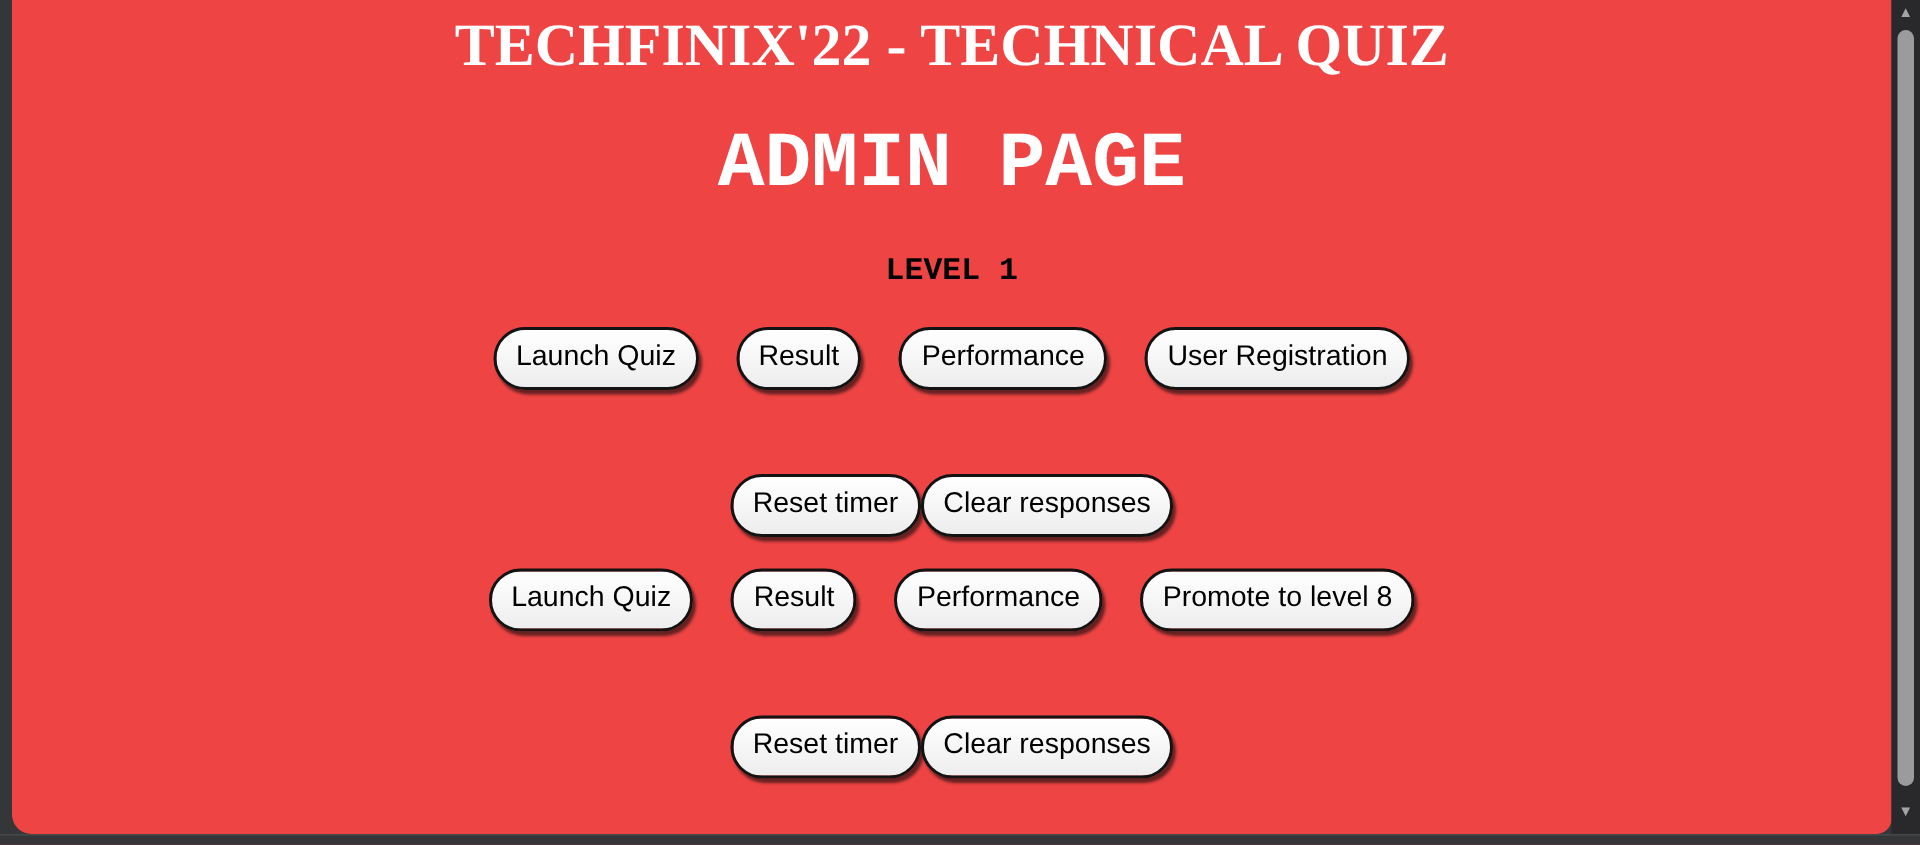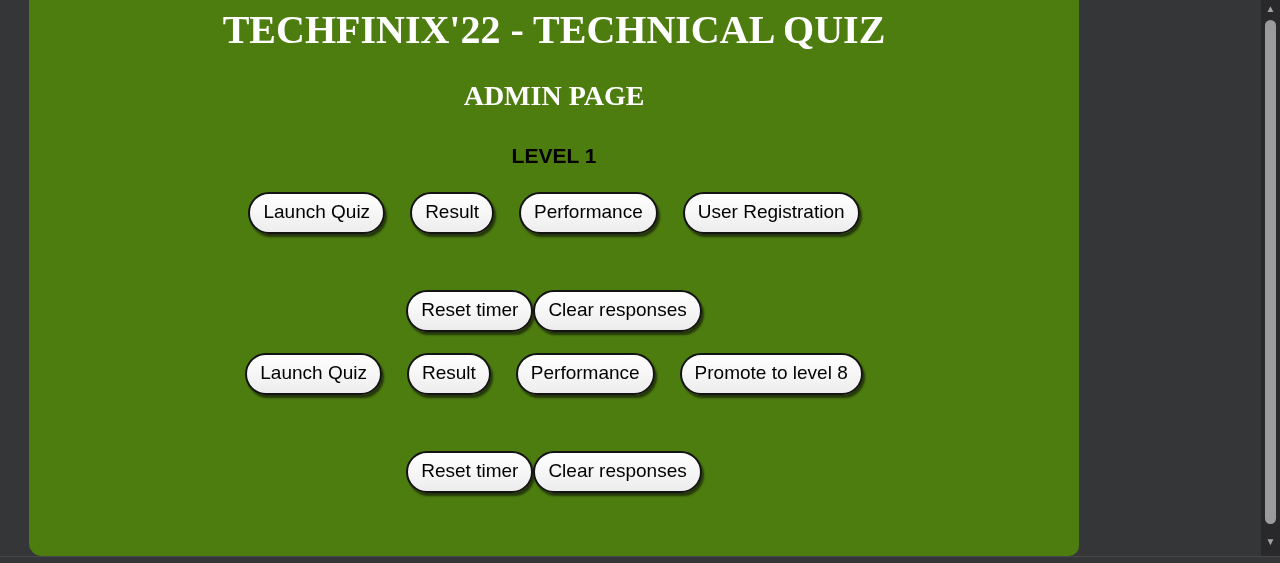--- a/index.html
+++ b/index.html
@@ -13,47 +13,46 @@
     width: 1280px;
     height: 563px;
     background: #353638;
     overflow: hidden;
   }
   
   .green-page {
     position: absolute;
     left: 8px;
     top: 0;
-    width: 1050px;
+    width: 1253px;
     height: 556px;
-    background: #4d7c0f;
+    background: #ef4444;
     border-radius: 0 0 10px 13px;
     text-align: center;
     overflow: hidden;
-    margin-left: 21px;
   }
   .title {
     margin: 0;
     padding-top: 8px;
     font-family: "Liberation Serif", serif;
     font-weight: 700;
     font-size: 40px;
     line-height: 1.1;
     color: #ffffff;
   }
   .subtitle {
     margin: 29px 0 0;
-    font-family: Liberation Serif, serif;
+    font-family: Liberation Mono, monospace;
     font-weight: 700;
-    font-size: 28px;
+    font-size: 52px;
     line-height: 1.1;
     color: #ffffff;
   }
   .level-heading {
-    font-family: Liberation Sans, sans-serif;
+    font-family: Liberation Mono, monospace;
     font-weight: 700;
     font-size: 21px;
     line-height: 24px;
     color: #000000;
   }
   .lvl1 { margin: 32px 0 0; }
   .lvl2 { margin: 25px 0 0; }
   .btn-row {
     display: flex;
     justify-content: center;

